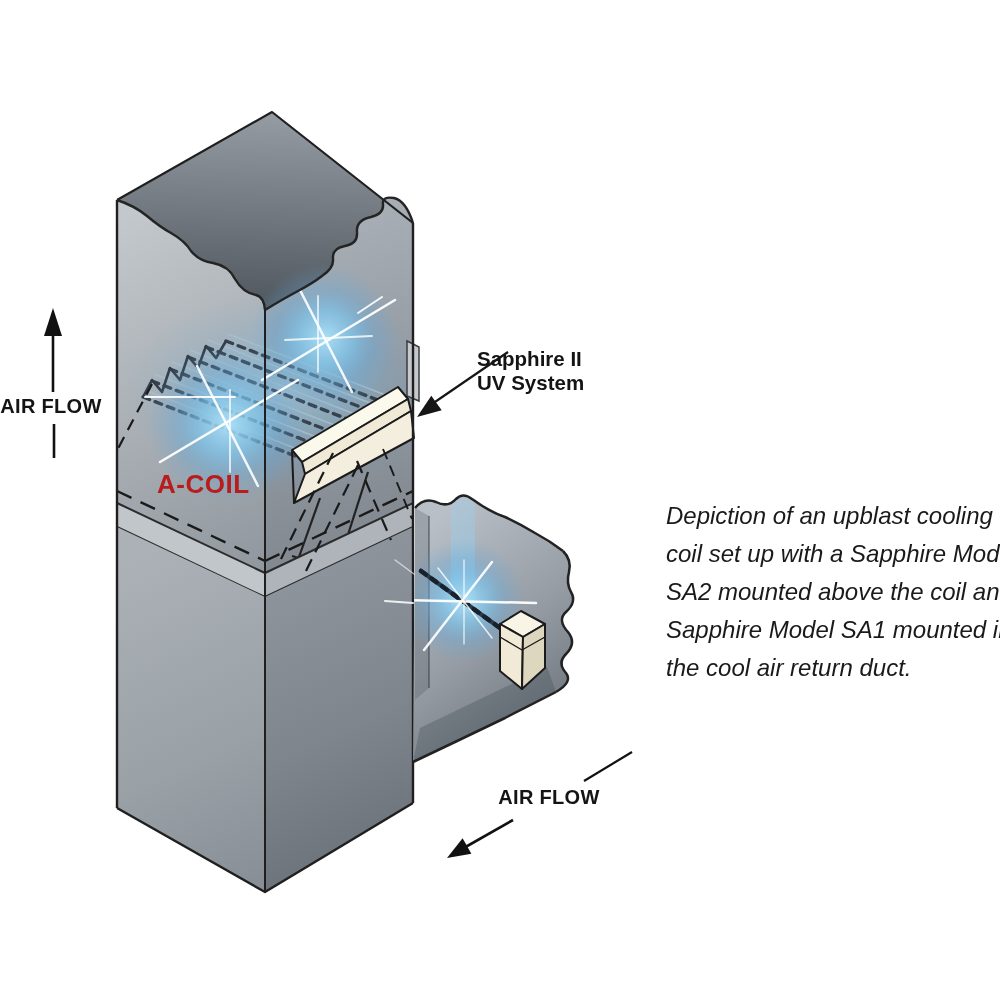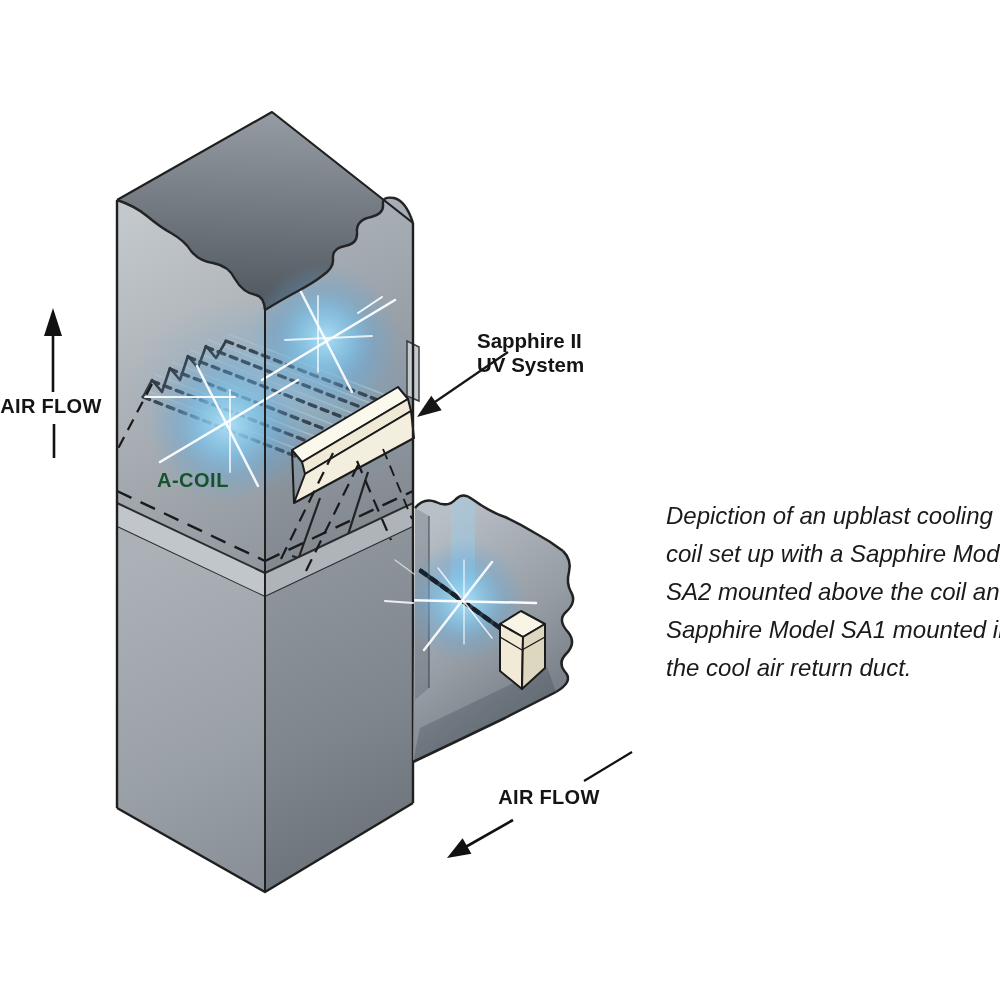--- a/index.html
+++ b/index.html
@@ -2,22 +2,22 @@
 <html><head>
 <meta charset="utf-8">
 <style>
   html,body{margin:0;padding:0;background:#ffffff;}
   body{width:1000px;height:1000px;font-family:"Liberation Sans",sans-serif;}
   .stage{position:relative;width:1000px;height:1000px;background:#fff;overflow:hidden;}
   .stage svg{position:absolute;left:0;top:0;}
   .lbl{position:absolute;color:#141414;white-space:nowrap;}
   .lbl-bold{font-weight:700;}
   .airflow-up{left:51px;top:395px;transform:translateX(-50%);font-size:20px;letter-spacing:.3px;}
-  .acoil{left:157px;top:469px;font-size:20px;letter-spacing:.5px;color:#14532d;}
-  .uvlabel{left:477px;top:329px;font-size:20.5px;line-height:24px;}
+  .acoil{left:157px;top:469px;font-size:26px;letter-spacing:.5px;color:#b91c1c;}
+  .uvlabel{left:477px;top:347px;font-size:20.5px;line-height:24px;}
   .airflow-return{left:549px;top:786px;transform:translateX(-50%);font-size:20px;letter-spacing:.3px;}
   .caption{position:absolute;left:666px;top:497px;width:345px;font-size:24px;line-height:38px;
            font-style:italic;color:#1a1a1a;}
   .caption div{white-space:nowrap;}
 </style>
 </head>
 <body>
 
 <div class="stage">
   <svg width="1000" height="1000" viewBox="0 0 1000 1000">

